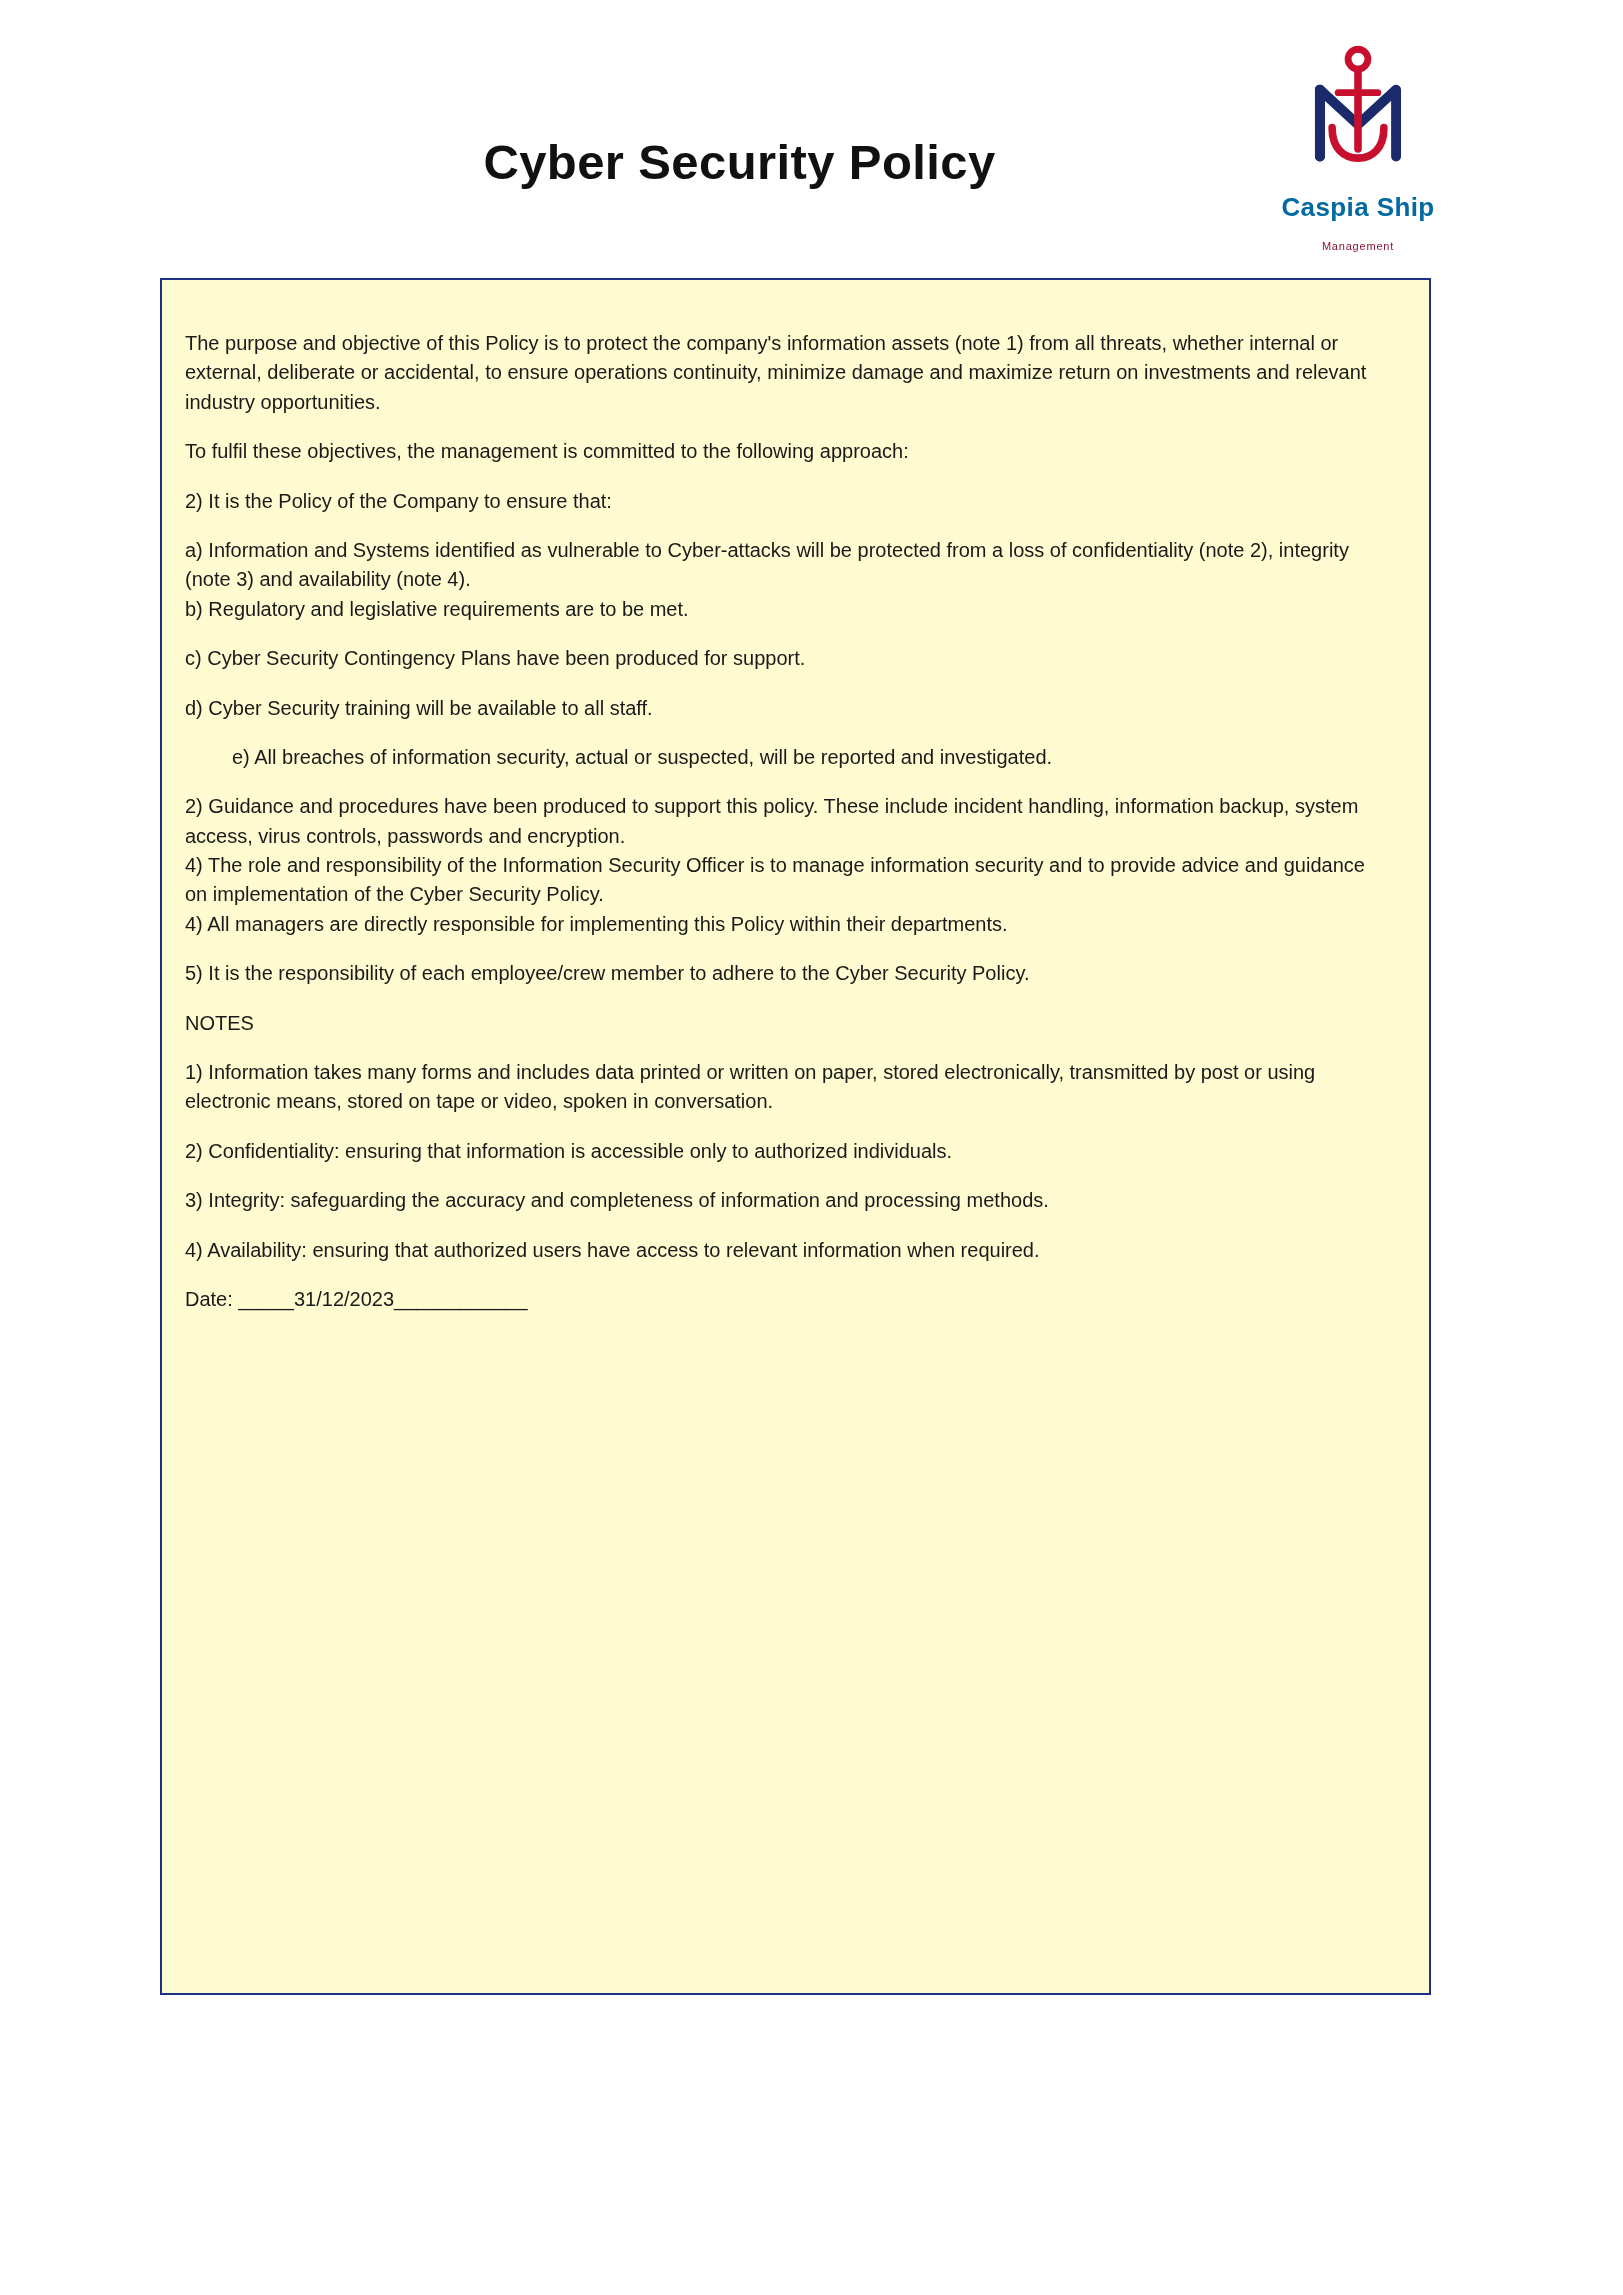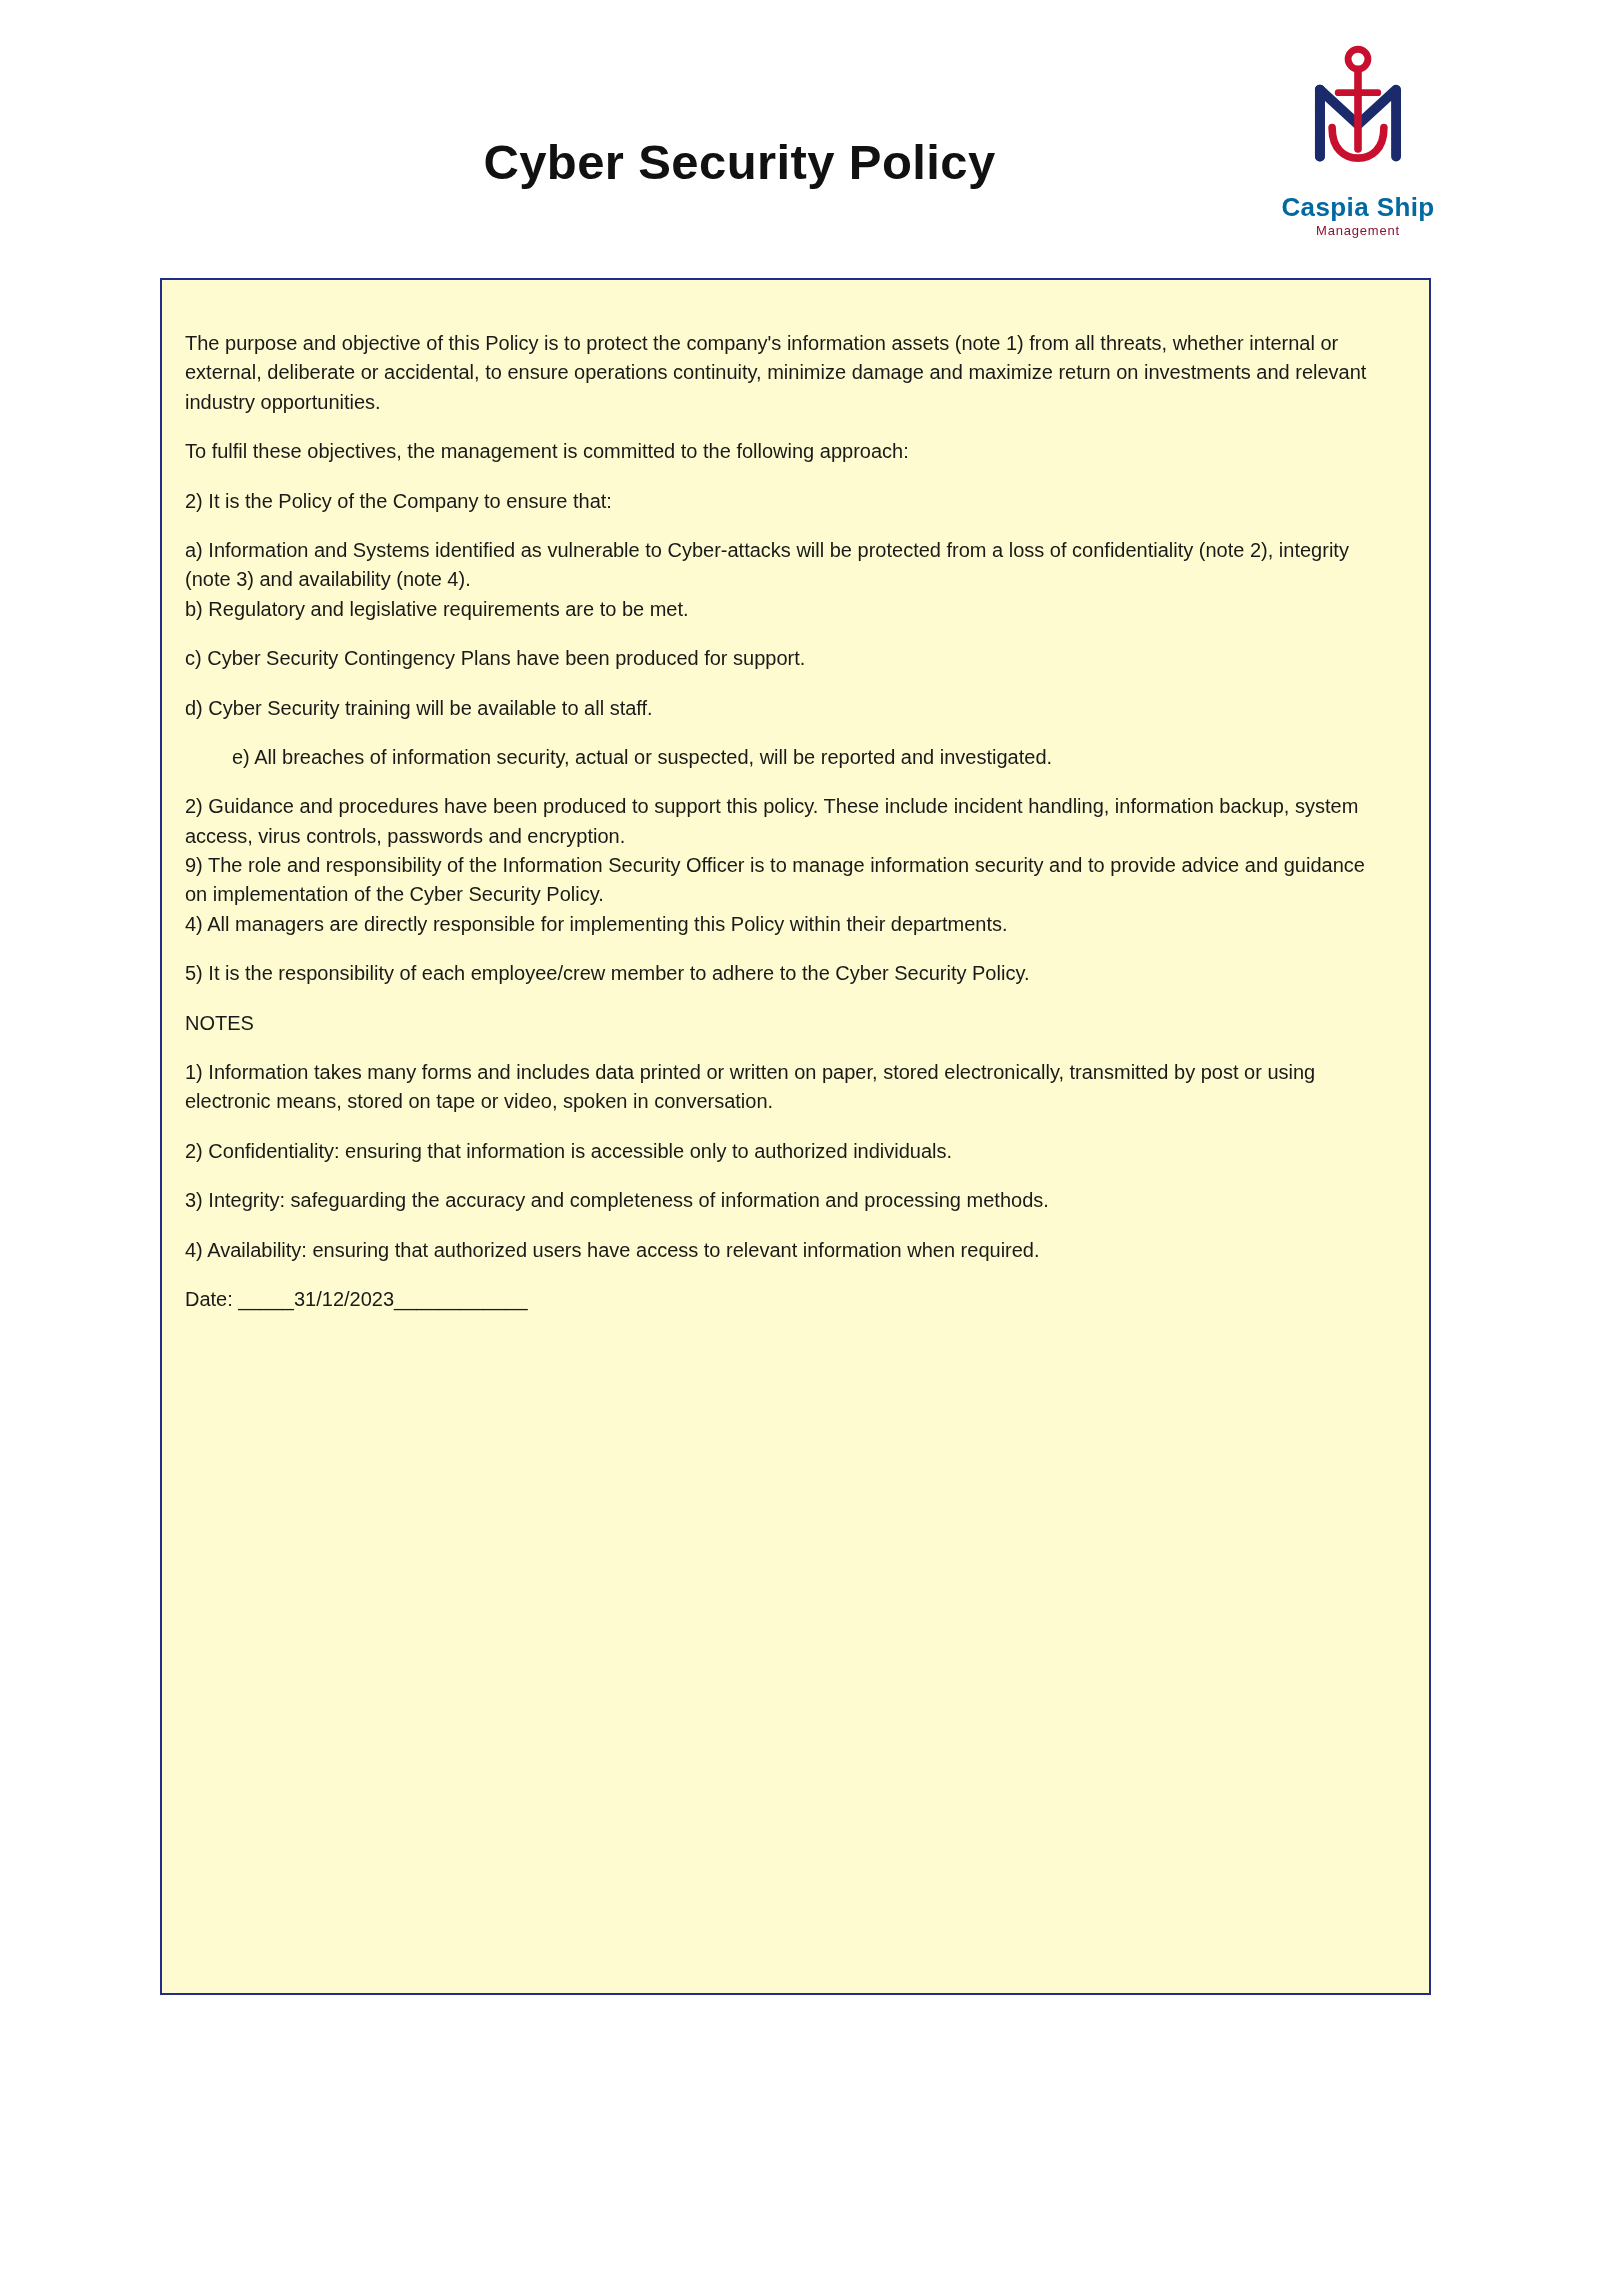--- a/index.html
+++ b/index.html
@@ -59,24 +59,24 @@
     text-align: center;
     font-weight: bold;
     font-size: 26px;
     color: #0369a1;
     letter-spacing: 0.4px;
     margin-top: 16px;
     font-family: "Liberation Sans", sans-serif;
   }
   .logo-sub {
     text-align: center;
-    font-size: 13px;
+    font-size: 11px;
     color: #8a1432;
     letter-spacing: 0.8px;
-    margin-top: 0;
+    margin-top: 17px;
     font-family: "Liberation Sans", sans-serif;
   }
 
   
   .content-box {
     position: absolute;
     left: 160px;
     top: 278px;
     width: 1271px;
     height: 1717px;
@@ -133,21 +133,21 @@
     <div id="paragraph-container">
         <p class="para">The purpose and objective of this Policy is to protect the company's information assets (note 1) from all threats, whether internal or external, deliberate or accidental, to ensure operations continuity, minimize damage and maximize return on investments and relevant industry opportunities.</p>
         <p class="para">To fulfil these objectives, the management is committed to the following approach:</p>
         <p class="para">2) It is the Policy of the Company to ensure that:</p>
         <p class="para tight">a) Information and Systems identified as vulnerable to Cyber-attacks will be protected from a loss of confidentiality (note 2), integrity (note 3) and availability (note 4).</p>
         <p class="para">b) Regulatory and legislative requirements are to be met.</p>
         <p class="para">c) Cyber Security Contingency Plans have been produced for support.</p>
         <p class="para">d) Cyber Security training will be available to all staff.</p>
         <p class="para indent">e) All breaches of information security, actual or suspected, will be reported and investigated.</p>
         <p class="para tight">2) Guidance and procedures have been produced to support this policy. These include incident handling, information backup, system access, virus controls, passwords and encryption.</p>
-        <p class="para tight">9) The role and responsibility of the Information Security Officer is to manage information security and to provide advice and guidance on implementation of the Cyber Security Policy.</p>
+        <p class="para tight">4) The role and responsibility of the Information Security Officer is to manage information security and to provide advice and guidance on implementation of the Cyber Security Policy.</p>
         <p class="para">4) All managers are directly responsible for implementing this Policy within their departments.</p>
         <p class="para">5) It is the responsibility of each employee/crew member to adhere to the Cyber Security Policy.</p>
         <p class="para">NOTES</p>
         <p class="para">1) Information takes many forms and includes data printed or written on paper, stored electronically, transmitted by post or using electronic means, stored on tape or video, spoken in conversation.</p>
         <p class="para">2) Confidentiality: ensuring that information is accessible only to authorized individuals.</p>
         <p class="para">3) Integrity: safeguarding the accuracy and completeness of information and processing methods.</p>
         <p class="para">4) Availability: ensuring that authorized users have access to relevant information when required.</p>
         <p class="para">Date: _____31/12/2023____________</p>
       </div>
   </div>

